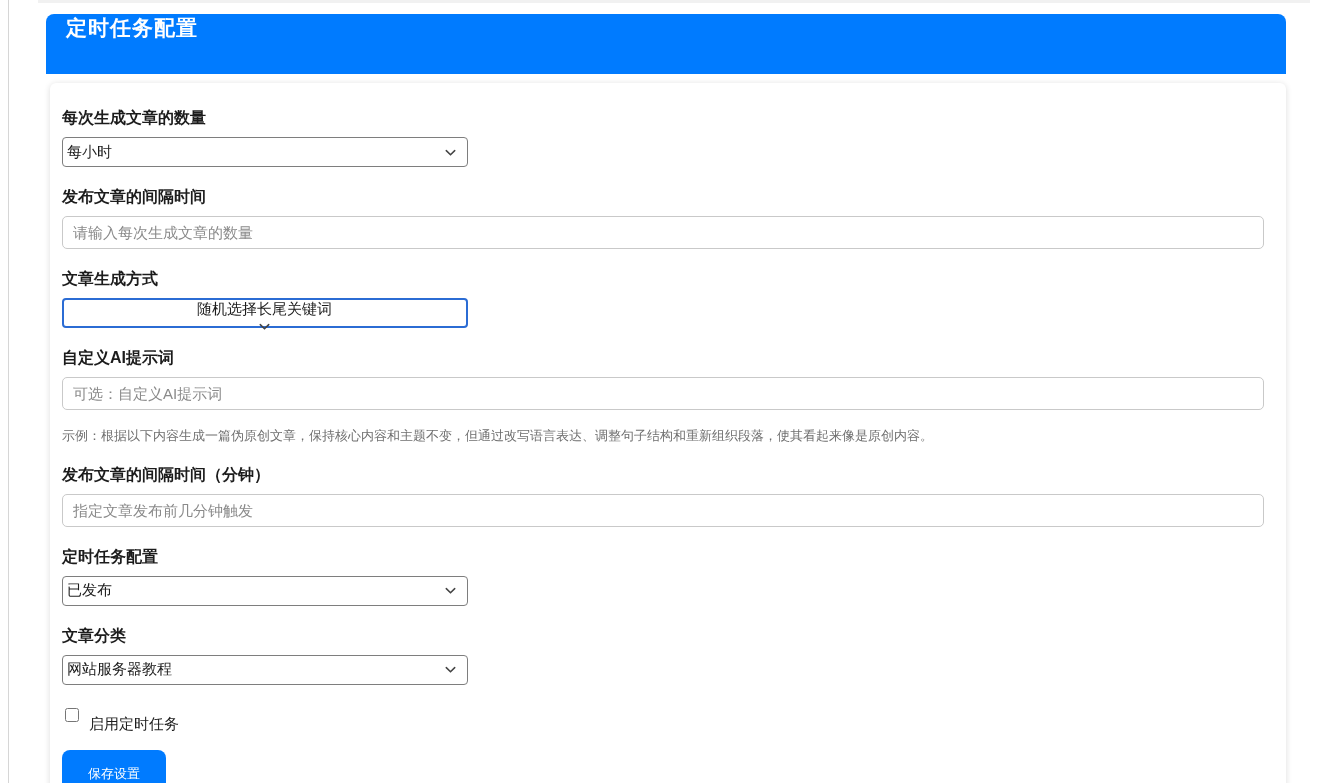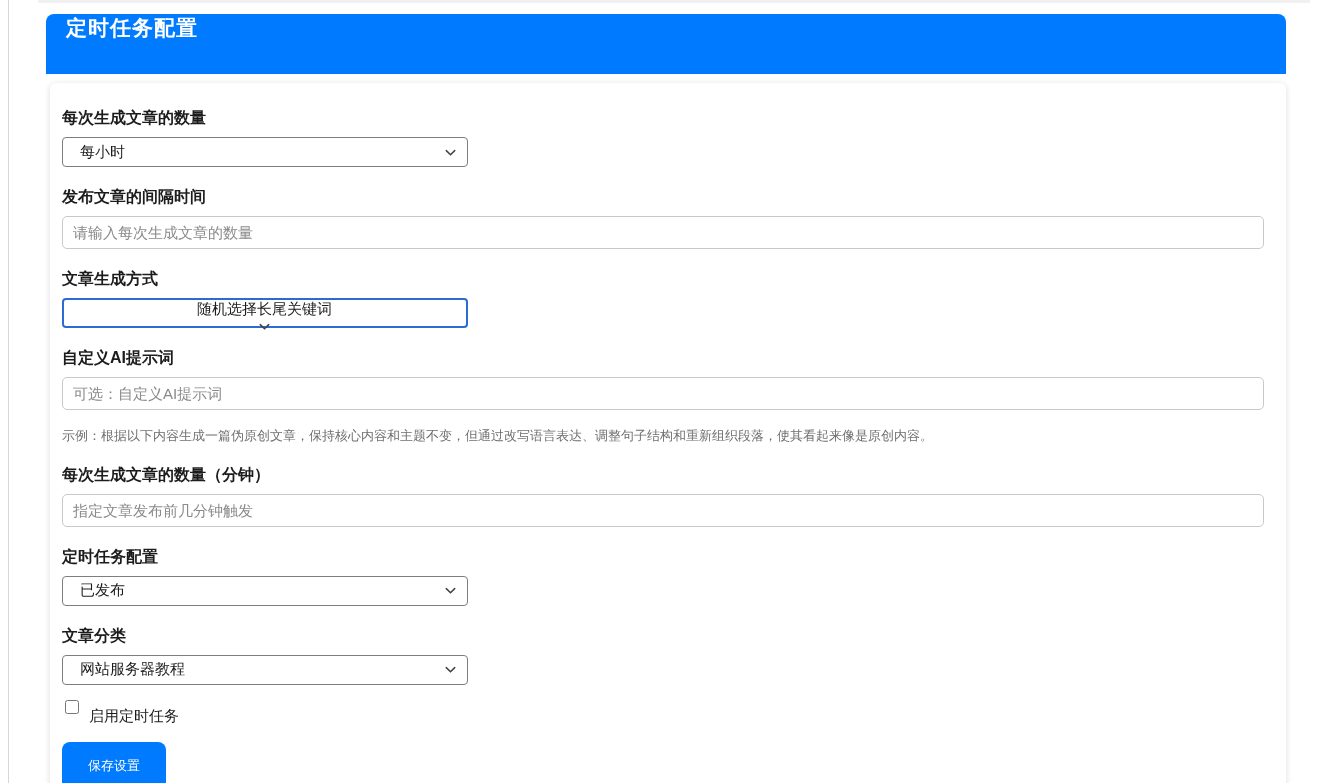--- a/index.html
+++ b/index.html
@@ -15,32 +15,32 @@
   .panel-title { color:#ffffff; font-size:21px; font-weight:bold; letter-spacing:1px; }
 
   .card-body { position:absolute; left:50px; top:83px; width:1236px; min-height:690px;
     background:#ffffff; border-radius:6px; box-shadow:0 1px 6px rgba(0,0,0,0.14);
     padding:25px 22px 12px 12px; }
 
   .field { margin-bottom:20px; }
   .field-label { display:block; font-size:16px; font-weight:bold; color:#1c1c1c; margin-bottom:8px; }
 
   .select { width:406px; height:30px; background:#ffffff; border:1px solid #7e7e7e; border-radius:4px;
-    display:flex; align-items:center; justify-content:space-between; padding:0 9px 0 17px; cursor:default; }
+    display:flex; align-items:center; justify-content:space-between; padding:0 9px 0 4px; cursor:default; }
   .select.focused { border:2px solid #2b6cd4; padding:0 8px 0 7px;flex-direction:column; }
   .select-value { font-size:15px; color:#1c1c1c; white-space:nowrap; }
   .chevron { display:flex; align-items:center; }
 
   .text-input { display:block; width:1202px; height:33px; border:1px solid #c9c9c9; border-radius:5px;
     padding:0 10px; font-size:15px; color:#1c1c1c; font-family:inherit; background:#ffffff; }
   .text-input::placeholder { color:#8a8a8a; }
 
   .hint { font-size:13px; color:#6f6f6f; margin-top:18px; line-height:1.3; }
 
-  .checkbox-row { display:flex; align-items:flex-start; margin:14px 0 16px; }
+  .checkbox-row { display:flex; align-items:flex-start; margin:22px 0 16px; }
   .checkbox { width:14px; height:14px; margin:1px 10px 0 3px; cursor:pointer; }
   .checkbox-label { font-size:15px; color:#1c1c1c; padding-top:8px; }
 
   .save-button { display:inline-block; background:#007bff; color:#ffffff; border:none; border-radius:8px;
     height:48px; padding:0 26px; font-size:13px; font-family:inherit; cursor:pointer; }
 </style>
 </head>
 <body>
 
 <div class="page">
@@ -82,21 +82,21 @@
       </div>
     </div>
 
     <div class="field">
       <label class="field-label">自定义AI提示词</label>
       <input class="text-input" type="text" placeholder="可选：自定义AI提示词" style="">
       <div class="hint">示例：根据以下内容生成一篇伪原创文章，保持核心内容和主题不变，但通过改写语言表达、调整句子结构和重新组织段落，使其看起来像是原创内容。</div>
     </div>
 
     <div class="field">
-      <label class="field-label">每次生成文章的数量（分钟）</label>
+      <label class="field-label">发布文章的间隔时间（分钟）</label>
       <input class="text-input" type="text" placeholder="指定文章发布前几分钟触发" style="">
     </div>
 
     <div class="field">
       <label class="field-label">定时任务配置</label>
       <div class="select">
         <span class="select-value">已发布</span>
         <span class="chevron">
           <svg width="15" height="15" viewBox="0 0 16 16">
               <path d="M3.5 6l4.5 4.5L12.5 6" stroke="#444" stroke-width="1.6" fill="none" stroke-linecap="round" stroke-linejoin="round"></path>

